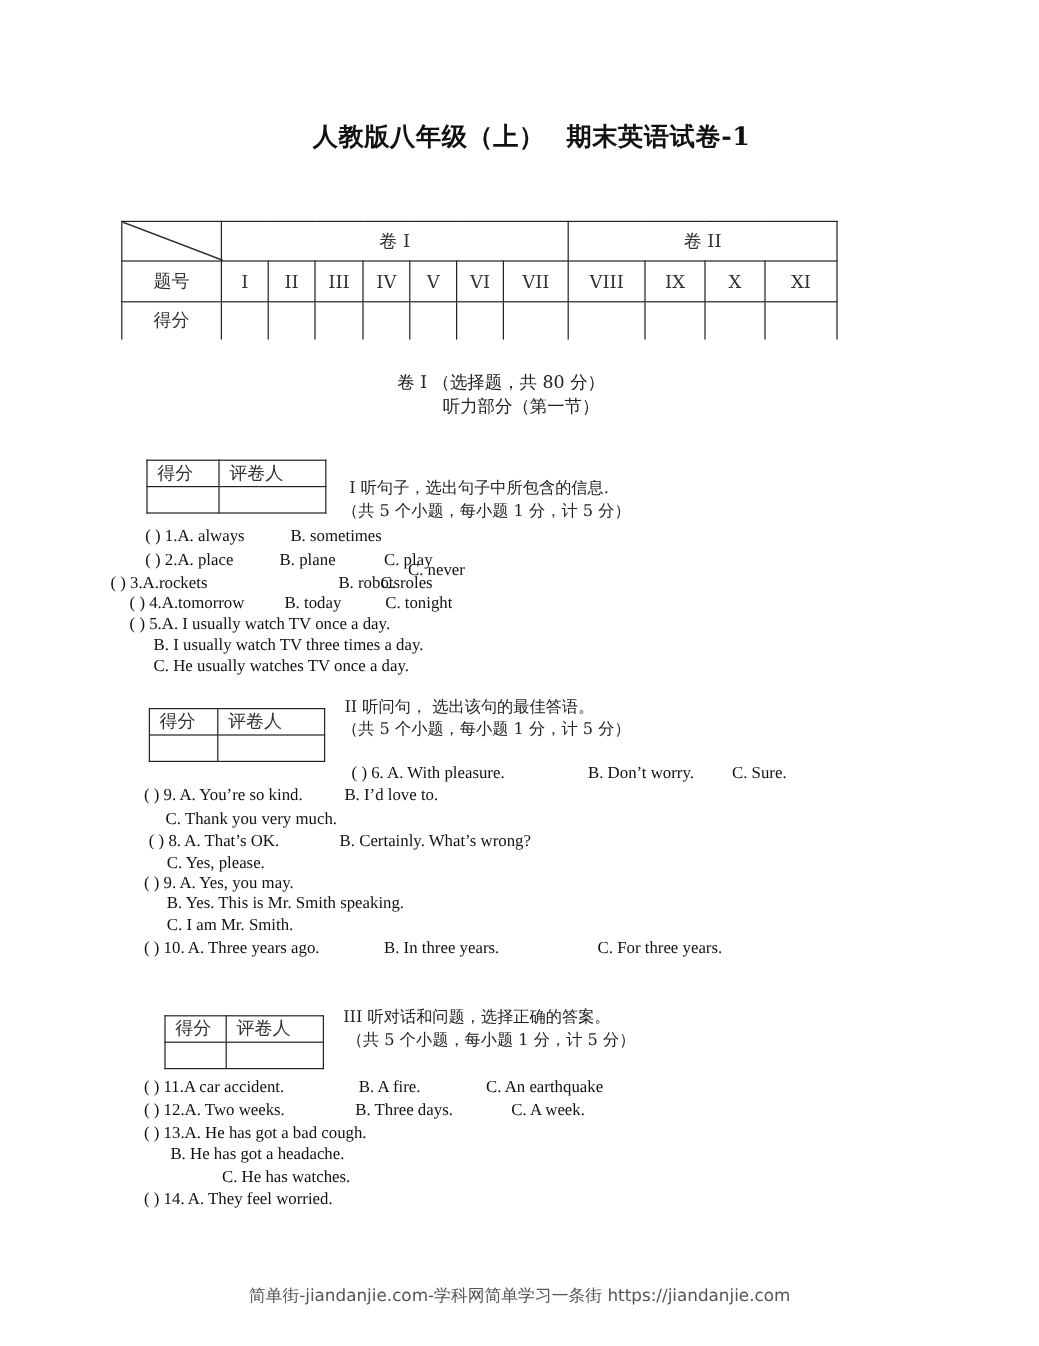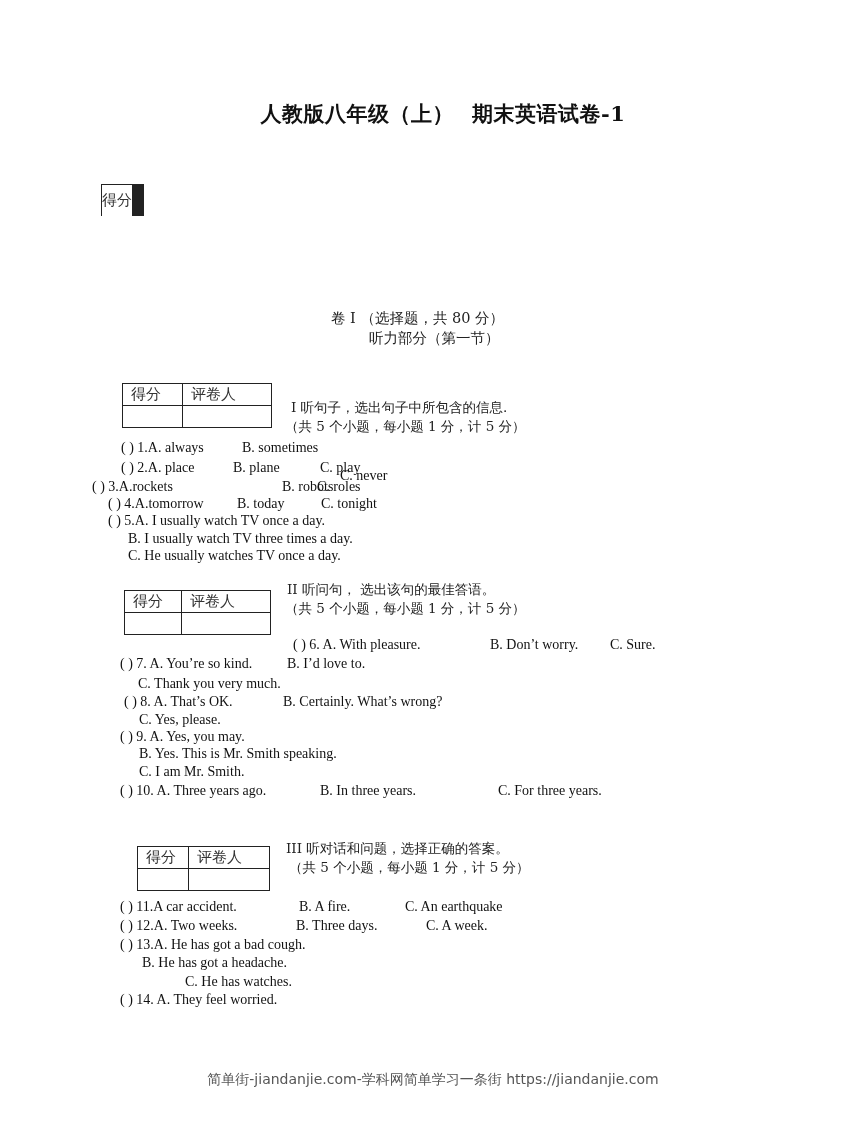--- a/index.html
+++ b/index.html
@@ -32,20 +32,43 @@
   .q { font-size: 14px; color: #111; }
   .footer { left: 0; width: 866px; top: 1071px; text-align: center; font-family: "DejaVu Sans", sans-serif; font-size: 14px; color: #555; }
 </style>
 </head>
 <body>
 
 <div class="abs title"><span>人教版八年级（上）</span><span class="gap"></span><span>期末英语试卷-1</span></div>
 
 <table class="score">
   <tbody>
+      <tr class="r1">
+    <td class="diag" style="width:82px;">
+      <svg width="84" height="33">
+            <line x1="0" y1="0" x2="84" y2="32" stroke="#333" stroke-width="1.3"></line>
+          </svg>
+    </td>
+    <td colspan="7">卷 I</td>
+    <td colspan="4">卷 II</td>
+  </tr>
+  <tr class="r2">
+    <td>题号</td>
+    <td style="width:38px">I</td>
+    <td style="width:38px">II</td>
+    <td style="width:39px">III</td>
+    <td style="width:38px">IV</td>
+    <td style="width:38px">V</td>
+    <td style="width:38px">VI</td>
+    <td style="width:53px">VII</td>
+    <td style="width:63px">VIII</td>
+    <td style="width:49px">IX</td>
+    <td style="width:49px">X</td>
+    <td style="width:59px">XI</td>
+  </tr>
   <tr class="r3">
     <td>得分</td>
     <td></td>
         <td></td>
     <td></td>
         <td></td>
     <td></td>
         <td></td>
     <td></td>
         <td></td>
@@ -106,21 +129,21 @@
         <td></td>
         <td></td>
       </tr>
 </tbody>
   </table>
 
 <div class="abs q" style="left:293px; top:637px;">(    ) 6. A. With pleasure.</div>
 <div class="abs q" style="left:490px; top:637px;font-family:Liberation Serif, serif;">B. Don’t worry.</div>
 <div class="abs q" style="left:610px; top:637px;">C. Sure.</div>
 
-<div class="abs q" style="left:120px; top:656px;">(    ) 7. A. You’re so kind.</div>
+<div class="abs q" style="left:120px; top:656px;">(    ) 9. A. You’re so kind.</div>
 <div class="abs q" style="left:287px; top:656px;">B. I’d love to.</div>
 <div class="abs q" style="left:138px; top:676px;">C. Thank you very much.</div>
 
 <div class="abs q" style="left:124px; top:694px;">(    ) 8. A. That’s OK.</div>
 <div class="abs q" style="left:283px; top:694px;">B. Certainly. What’s wrong?</div>
 <div class="abs q" style="left:139px; top:712px;">C. Yes, please.</div>
 
 <div class="abs q" style="left:120px; top:729px;">(    ) 9. A. Yes, you may.</div>
 <div class="abs q" style="left:139px; top:746px;">B. Yes. This is Mr. Smith speaking.</div>
 <div class="abs q" style="left:139px; top:764px;">C. I am Mr. Smith.</div>

